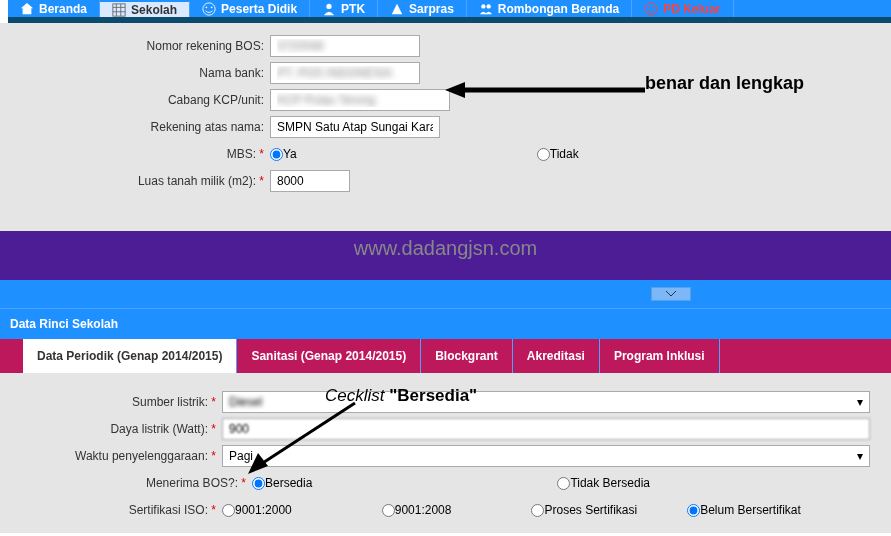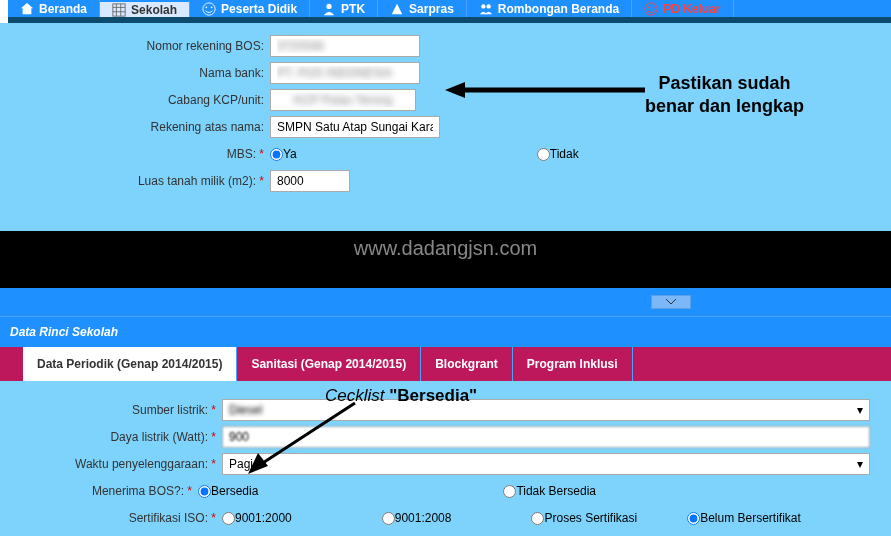--- a/index.html
+++ b/index.html
@@ -2,33 +2,33 @@
 <html><head>
 <meta charset="utf-8">
 <style>
 * { box-sizing: border-box; margin: 0; padding: 0; }
 body { font-family: Arial, Helvetica, sans-serif; font-size: 12px; background: #fff; width: 891px; overflow: hidden; }
 .topnav { display: flex; background: #1e90ff; height: 23px; border-bottom: 6px solid #0c4a6e; margin-left: 8px; }
 .topnav .tab { display: flex; align-items: center; padding: 0 12px; color: #fff; font-weight: bold; border-right: 1px solid #4aa3ff; cursor: pointer; gap: 5px; }
 .topnav .tab.active { background: #d9e9ff; color: #333; border-top: 2px solid #1e90ff; }
 .topnav .tab.red { color: #ff4040; }
 .ico { width: 14px; height: 14px; display: inline-block; }
-.form-area { background: #7dd3fc; padding: 8px 0; }
+.form-area { background: #e5e5e5; padding: 8px 0; }
 .row { display: flex; align-items: center; margin: 3px 0; height: 24px; }
 .lbl { width: 270px; text-align: right; padding-right: 6px; color: #333; }
 .reqmark { color: #d00; }
 .inp { height: 22px; border: 1px solid #aaa; padding: 2px 6px; font-size: 12px; background: #fff; }
 .inp.blur { color: transparent; text-shadow: 0 0 6px rgba(0,0,0,0.5); }
 .sel { height: 22px; border: 1px solid #aaa; padding: 2px 6px; font-size: 12px; background: #fff; width: 648px; text-align: left; display: flex; align-items: center; justify-content: space-between; }
 .radio { display: inline-flex; align-items: center; margin-right: 30px; gap: 0; }
 .radio input { margin: 0; }
-.watermark { text-align: center; color: #888; font-size: 20px; padding: 6px 0 28px; background: #000000; }
+.watermark { text-align: center; color: #888; font-size: 20px; padding: 6px 0 20px; background: #4c1d95; }
 .bluebar { background: #1e90ff; height: 28px; display: flex; align-items: center; justify-content: flex-end; padding-right: 200px; }
 .chevbtn { width: 40px; height: 14px; background: #7cb8f7; border: 1px solid #5aa0e6; display: flex; align-items: center; justify-content: center; }
-.sectionhdr { background: #1e90ff; color: #fff; font-weight: bold; padding: 8px 10px; border-top: 1px solid #4aa3ff; font-style: italic; }
+.sectionhdr { background: #1e90ff; color: #fff; font-weight: bold; padding: 8px 10px; border-top: 1px solid #4aa3ff; }
 .subnav { display: flex; background: #be185d; height: 34px; align-items: stretch; padding-left: 23px; }
 .subnav .stab { display: flex; align-items: center; padding: 0 14px; color: #fff; font-weight: bold; border-right: 1px solid #4aa3ff; cursor: pointer; }
 .subnav .stab.active { background: #fff; color: #333; }
 .annot { position: absolute; font-weight: bold; color: #000; }
 .arrow-r { position: absolute; }
 .wrap { position: relative; }
 svg { display: block; }
 </style>
 </head>
 <body>
@@ -112,21 +112,21 @@
   <div class="row">
     <div class="lbl">Nomor rekening BOS:</div>
     <input class="inp blur" style="width: 150px;" value="3720048">
   </div>
   <div class="row">
     <div class="lbl">Nama bank:</div>
     <input class="inp blur" style="width: 150px;" value="PT. POS INDONESIA">
   </div>
   <div class="row">
     <div class="lbl">Cabang KCP/unit:</div>
-    <input class="inp blur" style="width: 146px; text-align: center;" value="KCP Pulau Terong">
+    <input class="inp blur" style="width: 180px;" value="KCP Pulau Terong">
   </div>
   <div class="row">
     <div class="lbl">Rekening atas nama:</div>
     <input class="inp" style="width: 170px;" value="SMPN Satu Atap Sungai Karang">
   </div>
   <div class="row">
     <div class="lbl"><span>MBS:</span> <span class="reqmark">*</span></div>
     <label class="radio">
           <input type="radio" name="mbs" checked="" style="">
           <span>Ya</span>
@@ -154,20 +154,21 @@
         </svg>
   </div>
 </div>
 
 <div class="sectionhdr">Data Rinci Sekolah</div>
 
 <div class="subnav">
   <div class="stab active">Data Periodik (Genap 2014/2015)</div>
   <div class="stab">Sanitasi (Genap 2014/2015)</div>
   <div class="stab">Blockgrant</div>
+  <div class="stab">Akreditasi</div>
   <div class="stab">Program Inklusi</div>
 </div>
 
 <div class="form-area" style="padding-top:14px">
   <div class="row">
     <div class="lbl" style="width:222px"><span>Sumber listrik:</span> <span class="reqmark">*</span></div>
     <button class="sel">
           <span style="filter:blur(2px)">Diesel</span>
           <span>▾</span>
         </button>
@@ -177,21 +178,21 @@
     <input class="inp" style="width: 648px; filter: blur(1px);" value="900">
   </div>
   <div class="row">
     <div class="lbl" style="width:222px"><span>Waktu penyelenggaraan:</span> <span class="reqmark">*</span></div>
     <button class="sel">
           <span>Pagi</span>
           <span>▾</span>
         </button>
   </div>
   <div class="row">
-    <div class="lbl" style="width:198px"><span>Menerima BOS?:</span> <span class="reqmark">*</span></div>
+    <div class="lbl" style="width:252px"><span>Menerima BOS?:</span> <span class="reqmark">*</span></div>
     <label class="radio">
           <input type="radio" name="bos" checked="" style="">
           <span>Bersedia</span>
         </label>
     <label class="radio" style="margin-left:215px">
           <input type="radio" name="bos" style="">
           <span>Tidak Bersedia</span>
         </label>
   </div>
   <div class="row">
@@ -209,21 +210,20 @@
           <span>Proses Sertifikasi</span>
         </label>
     <label class="radio" style="margin-left:20px">
           <input type="radio" name="iso" checked="" style="">
           <span>Belum Bersertifikat</span>
         </label>
   </div>
 </div>
 
 <div class="annot" style="left:645px; top:72px; font-size:18px; text-align:center; line-height:1.3">
-  <div>Pastikan sudah</div>
   <div>benar dan lengkap</div>
 </div>
 <svg class="arrow-r" style="left:445px; top:80px" width="200" height="20">
   <line x1="200" y1="10" x2="15" y2="10" stroke="#000" stroke-width="5"></line>
   <polygon points="0,10 20,2 20,18" fill="#000"></polygon>
 </svg>
 
 <div class="annot" style="left:325px; top:386px; font-size:17px">
   <span style="font-style:italic; font-weight:normal">Cecklist </span><span>"Bersedia"</span>
 </div>

